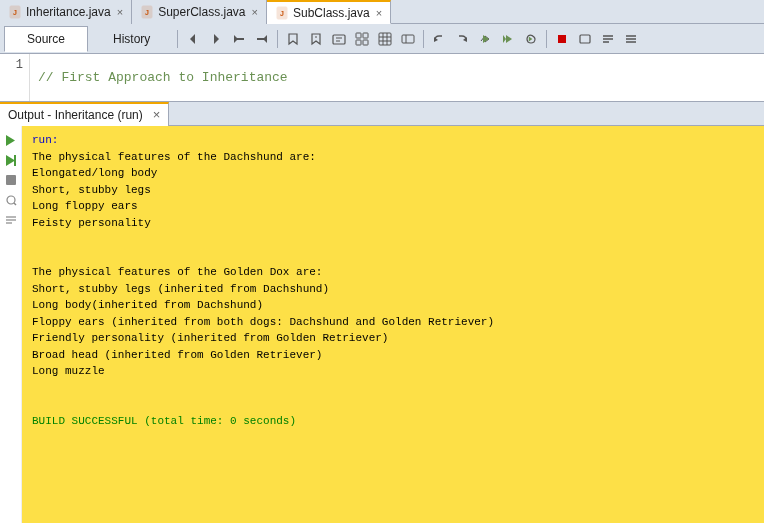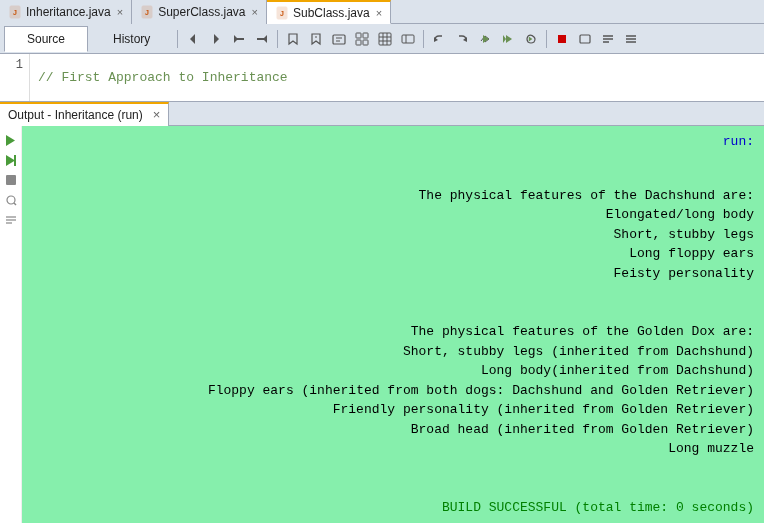--- a/index.html
+++ b/index.html
@@ -112,21 +112,21 @@
       flex: 1;
     }
     .editor-line {
       color: #555;
       font-size: 13px;
     }
     .comment { color: #6a9153; }
 
     
     .output-panel {
-      background: #86efac;
+      background: #fde047;
       flex: 1;
       display: flex;
       flex-direction: column;
       overflow: hidden;
     }
     .output-header {
       display: flex;
       align-items: center;
       background: #dce3ec;
       border-bottom: 1px solid #a0a8b8;
@@ -168,24 +168,23 @@
       display: flex;
       align-items: center;
       justify-content: center;
       font-size: 10px;
     }
     .output-text {
       padding: 6px 10px;
       flex: 1;
       overflow-y: auto;
       font-family: 'Courier New', Courier, monospace;
-      font-size: 13px;
+      font-size: 11px;
       color: #000;
       line-height: 1.5;
-      text-align: right;
     }
 
     
     .main-layout {
       display: flex;
       flex-direction: column;
       height: calc(523px - 24px - 30px);
     }
     .editor-section {
       display: flex;
@@ -420,21 +419,21 @@
         <div class="output-sidebar-btn">
           <svg width="12" height="12" viewBox="0 0 12 12">
               <line x1="1" y1="3" x2="11" y2="3" stroke="#888" stroke-width="1.2"></line>
               <line x1="1" y1="6" x2="11" y2="6" stroke="#888" stroke-width="1.2"></line>
               <line x1="1" y1="9" x2="7" y2="9" stroke="#888" stroke-width="1.2"></line>
             </svg>
         </div>
       </div>
       <div class="output-text" id="output-lines">
           <div style="color: rgb(0, 0, 204);">run:</div>
-          <div style="color: rgb(0, 0, 0); margin-top: 34px;">The physical features of the Dachshund are:</div>
+          <div style="color: rgb(0, 0, 0);">The physical features of the Dachshund are:</div>
           <div style="color: rgb(0, 0, 0);">Elongated/long body</div>
           <div style="color: rgb(0, 0, 0);">Short, stubby legs</div>
           <div style="color: rgb(0, 0, 0);">Long floppy ears</div>
           <div style="color: rgb(0, 0, 0);">Feisty personality</div>
           <div style="color: rgb(0, 0, 0);">&nbsp;</div>
           <div style="color: rgb(0, 0, 0);">&nbsp;</div>
           <div style="color: rgb(0, 0, 0);">The physical features of the Golden Dox are:</div>
           <div style="color: rgb(0, 0, 0);">Short, stubby legs (inherited from Dachshund)</div>
           <div style="color: rgb(0, 0, 0);">Long body(inherited from Dachshund)</div>
           <div style="color: rgb(0, 0, 0);">Floppy ears (inherited from both dogs: Dachshund and Golden Retriever)</div>

